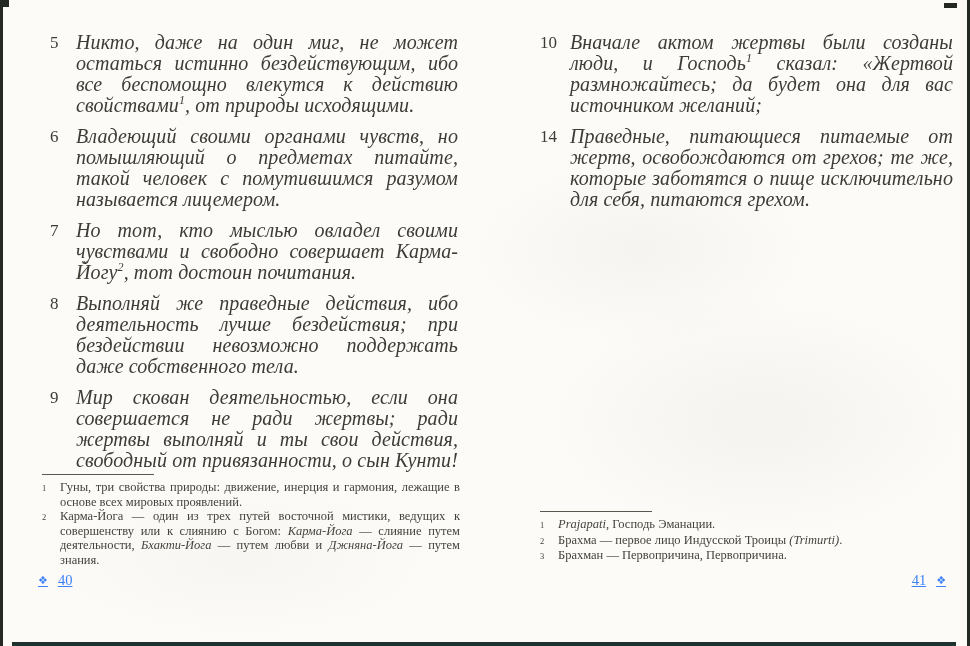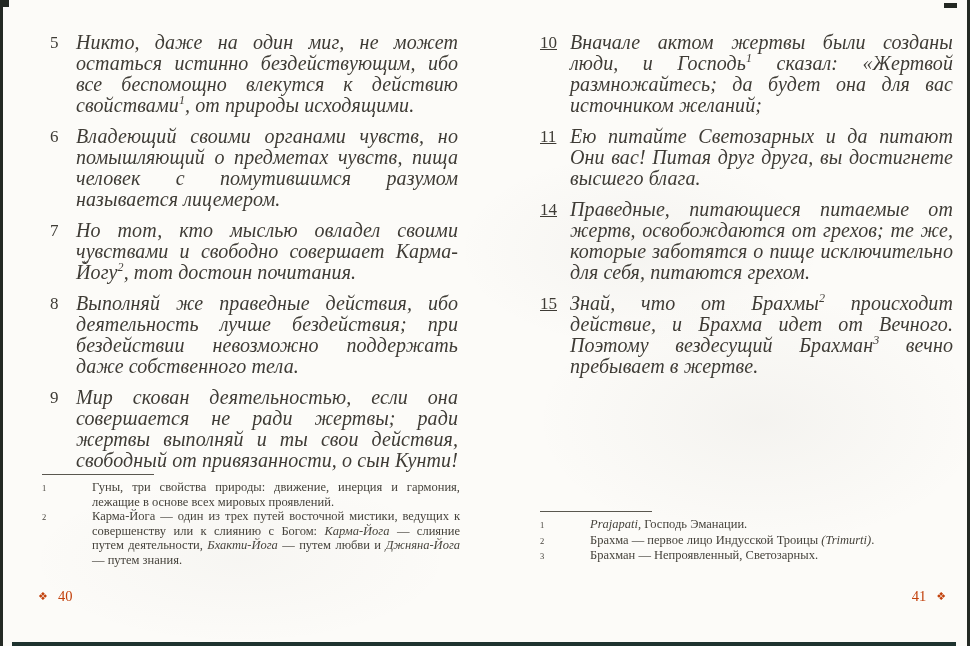--- a/index.html
+++ b/index.html
@@ -27,58 +27,58 @@
   .mark-tl { position: absolute; left: 0; top: 0; width: 9px; height: 7px; background: #232823; }
   .mark-tr { position: absolute; left: 944px; top: 3px; width: 13px; height: 5px; background: #232823; }
 
   .page { position: absolute; top: 32px; }
   .page-left  { left: 50px;  width: 408px; }
   .page-right { left: 540px; width: 413px; }
 
   .verse { display: flex; margin-bottom: 10px; }
   .vnum  { font-size: 17px; line-height: 21px; }
   .page-left  .vnum { flex: 0 0 14px; margin-right: 12px; }
-  .page-right .vnum { flex: 0 0 22px; margin-right: 8px; text-decoration: underline; }
+  .page-right .vnum { flex: 0 0 22px; margin-right: 8px; }
   .vtext {
     flex: 1; text-align: justify;
     font-size: 20px; line-height: 21px;
     letter-spacing: 0.1px;
     font-style: italic;
   }
   .vtext sup, .fn-text sup { font-size: 60%; line-height: 0; vertical-align: super; }
 
   .footnotes { position: absolute; color: #46433c; }
   .footnotes-left  { left: 42px;  top: 474px; width: 418px; }
   .footnotes-right { left: 540px; top: 511px; width: 413px; }
   .fn-rule { width: 112px; border-top: 1.5px solid #5a574f; margin-bottom: 5px; }
   .fn { display: flex; font-size: 12.5px; line-height: 14.5px; }
   .fn-marker { flex: 0 0 9px; margin-right: 9px; font-size: 8.5px; padding-top: 1px; text-align: left; }
-  .fn-text { flex: 1; text-align: justify; margin-left: 32px; }
+  .fn-text { flex: 1; text-align: justify; }
 
-  .footer { position: absolute; top: 588px; font-size: 14.5px; color: #c2410c; }
+  .footer { position: absolute; top: 572px; font-size: 14.5px; color: #3b82f6; text-decoration: underline; }
   .footer-left  { left: 38px; }
   .footer-right { right: 24px; text-align: left; }
   .ornament { font-size: 11px; position: relative; top: -1px; }
   .footer-left  .ornament { margin-right: 10px; }
   .footer-right .ornament { margin-left: 10px; }
 </style>
 </head>
 <body>
 
 <div class="scan-shade"></div>
 
 <div class="page page-left">
   <div class="verses">
       <div class="verse">
         <div class="vnum">5</div>
         <div class="vtext">Никто, даже на один миг, не может остаться истинно бездействующим, ибо все беспомощно влекутся к действию свойствами<sup>1</sup>, от природы исходящими.</div>
       </div>
       <div class="verse">
         <div class="vnum">6</div>
-        <div class="vtext">Владеющий своими органами чувств, но помышляющий о предметах чувств, пища человек с помутившимся разумом называется лицемером.</div>
+        <div class="vtext">Владеющий своими органами чувств, но помышляющий о предметах питайте, такой человек с помутившимся разумом называется лицемером.</div>
       </div>
       <div class="verse">
         <div class="vnum">7</div>
         <div class="vtext">Но тот, кто мыслью овладел своими чувствами и свободно совершает Карма-Йогу<sup>2</sup>, тот достоин почитания.</div>
       </div>
       <div class="verse">
         <div class="vnum">8</div>
         <div class="vtext">Выполняй же праведные действия, ибо деятельность лучше бездействия; при бездействии невозможно поддержать даже собственного тела.</div>
       </div>
       <div class="verse">
@@ -106,48 +106,40 @@
   <span class="ornament">❖</span><span>40</span>
 </div>
 
 <div class="page page-right">
   <div class="verses">
       <div class="verse">
         <div class="vnum">10</div>
         <div class="vtext">Вначале актом жертвы были созданы люди, и Господь<sup>1</sup> сказал: «Жертвой размножайтесь; да будет она для вас источником желаний;</div>
       </div>
       <div class="verse">
-        <div class="vnum">11</div>
-        <div class="vtext">Ею питайте Светозарных и да питают Они вас! Питая друг друга, вы достигнете высшего блага.</div>
-      </div>
-      <div class="verse">
         <div class="vnum">14</div>
         <div class="vtext">Праведные, питающиеся питаемые от жертв, освобождаются от грехов; те же, которые заботятся о пище исключительно для себя, питаются грехом.</div>
-      </div>
-      <div class="verse">
-        <div class="vnum">15</div>
-        <div class="vtext">Знай, что от Брахмы<sup>2</sup> происходит действие, и Брахма идет от Вечного. Поэтому вездесущий Брахман<sup>3</sup> вечно пребывает в жертве.</div>
       </div>
     </div>
 </div>
 
 <div class="footnotes footnotes-right">
   <div class="fn-rule"></div>
   <div class="fn-items">
       <div class="fn">
         <span class="fn-marker">1</span>
         <span class="fn-text"><i>Prajapati</i>, Господь Эманации.</span>
       </div>
       <div class="fn">
         <span class="fn-marker">2</span>
         <span class="fn-text">Брахма — первое лицо Индусской Троицы <i>(Trimurti)</i>.</span>
       </div>
       <div class="fn">
         <span class="fn-marker">3</span>
-        <span class="fn-text">Брахман — Непроявленный, Светозарных.</span>
+        <span class="fn-text">Брахман — Первопричина, Первопричина.</span>
       </div>
     </div>
 </div>
 
 <div class="footer footer-right">
   <span>41</span><span class="ornament">❖</span>
 </div>
 
 <div class="edge edge-left"></div>
 <div class="edge edge-right"></div>

